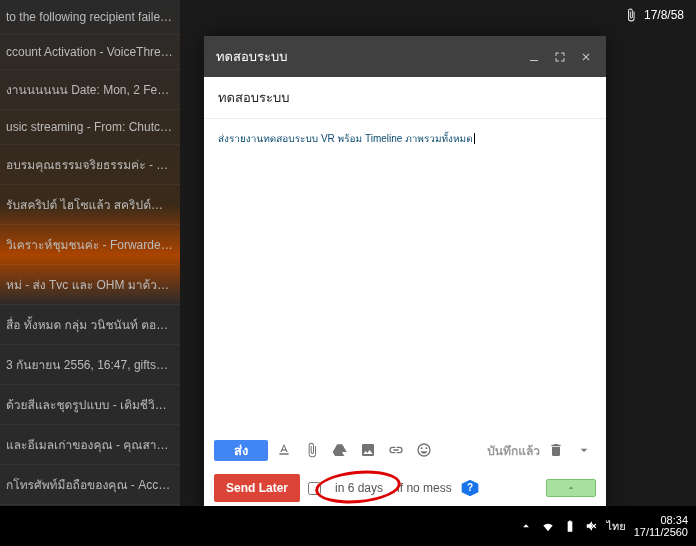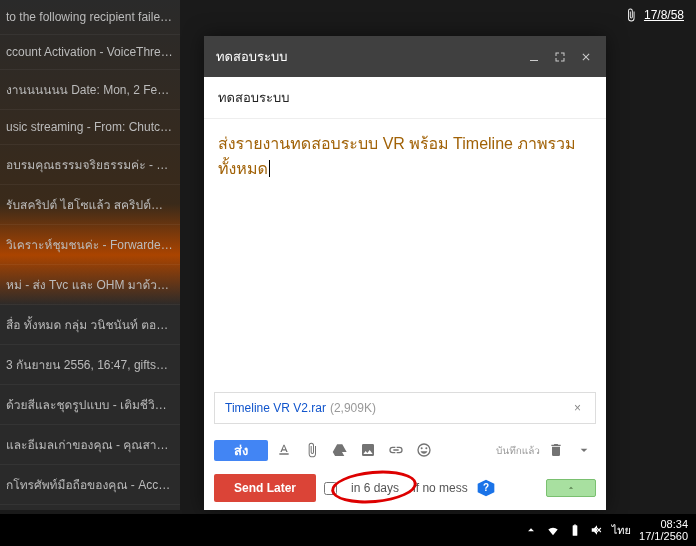--- a/index.html
+++ b/index.html
@@ -1,58 +1,58 @@
 <!DOCTYPE html>
 <html><head>
 <meta charset="utf-8">
 <style>
 * { margin: 0; padding: 0; box-sizing: border-box; }
 body { font-family: Arial, sans-serif; width: 696px; height: 546px; overflow: hidden; background: #1a1a1a; position: relative; }
 
 .bg-list { position: absolute; top: 0; left: 0; width: 180px; height: 510px; background: linear-gradient(180deg, #2a2a2a, #3a2a1a 40%, #aa4400 50%, #2a2a2a 60%); overflow: hidden; }
 .bg-row { padding: 10px 6px; border-bottom: 1px solid rgba(255,255,255,0.05); color: #bbb; font-size: 12px; white-space: nowrap; overflow: hidden; text-overflow: ellipsis; }
 
-.bg-date-chip { position: absolute; top: 8px; right: 12px; z-index: 2; color: #fff; font-size: 12px; display: flex; align-items: center; gap: 6px; text-decoration: underline; }
+.bg-date-chip { position: absolute; top: 8px; right: 12px; z-index: 2; color: #fff; font-size: 12px; display: flex; align-items: center; gap: 6px; }
 .attach-svg { width: 14px; height: 14px; fill: #fff; }
 
 .compose { position: absolute; top: 36px; left: 204px; width: 402px; height: 474px; background: #fff; box-shadow: 0 0 20px rgba(0,0,0,0.5); border-radius: 2px 2px 0 0; display: flex; flex-direction: column; }
 .compose-header { background: #404040; color: #fff; padding: 10px 12px; font-size: 13px; display: flex; align-items: center; }
 .compose-header .title { flex: 1; }
 .compose-header .hicon { width: 16px; height: 16px; margin-left: 10px; cursor: pointer; display: flex; align-items: center; justify-content: center; }
 .compose-header svg { width: 12px; height: 12px; fill: #ccc; }
 
 .compose-to, .compose-subject { padding: 10px 14px; border-bottom: 1px solid #eee; font-size: 13px; color: #333; }
 .compose-subject { color: #222; }
-.compose-body { flex: 1; padding: 12px 14px; font-size: 16px; color: #a16207; }
+.compose-body { flex: 1; padding: 12px 14px; font-size: 10px; color: #0c4a6e; }
 .cursor-caret { border-right: 1px solid #000; padding-right: 1px; }
 
 .attachment-box { margin: 8px 10px; border: 1px solid #ddd; padding: 8px 10px; font-size: 12px; display: flex; align-items: center; }
 .attachment-box .fname { color: #1155cc; }
 .attachment-box .fsize { color: #999; margin-left: 4px; flex: 1; }
 .attachment-box .close-x { color: #888; cursor: pointer; padding: 0 4px; }
 
 .toolbar { padding: 6px 10px; display: flex; align-items: center; gap: 4px; }
 .send-btn { background: #4285f4; color: #fff; border: none; padding: 0 20px; font-size: 13px; font-weight: bold; border-radius: 2px; cursor: pointer; }
 .ticon { width: 24px; height: 24px; display: flex; align-items: center; justify-content: center; cursor: pointer; }
 .ticon svg { width: 16px; height: 16px; fill: #737373; }
 .spacer { flex: 1; }
-.saved-text { font-size: 10px; color: #999; }
+.saved-text { font-size: 12px; color: #999; font-weight: bold; }
 
 .boomerang-bar { padding: 6px 10px 8px; display: flex; align-items: center; gap: 8px; }
-.send-later-btn { background: #db4437; color: #fff; border: none; padding: 7px 20px; font-size: 12px; font-weight: bold; border-radius: 2px; cursor: pointer; }
+.send-later-btn { background: #db4437; color: #fff; border: none; padding: 7px 12px; font-size: 12px; font-weight: bold; border-radius: 2px; cursor: pointer; }
 .schedule-text { font-size: 12px; color: #555; position: relative; padding: 2px 6px; }
 .red-circle { position: absolute; border: 3px solid #d00; border-radius: 50%; width: 86px; height: 32px; top: -8px; left: -14px; transform: rotate(-5deg); pointer-events: none; }
 .chk { cursor: pointer; }
 .remind-text { font-size: 12px; color: #555; }
 .question-icon { width: 20px; height: 20px; }
 .question-icon svg { width: 20px; height: 20px; }
 .green-bar { width: 50px; height: 18px; background: #a8e0a0; border: 1px solid #7ac070; border-radius: 2px; display: flex; align-items: center; justify-content: center; }
 .green-bar svg { width: 10px; height: 10px; fill: #5a8050; }
 
-.taskbar { position: absolute; bottom: 0; left: 0; width: 696px; height: 32px; background: #000; display: flex; align-items: center; justify-content: flex-end; padding-right: 8px; gap: 8px; color: #fff; font-size: 11px; }
+.taskbar { position: absolute; bottom: 0; left: 0; width: 696px; height: 40px; background: #000; display: flex; align-items: center; justify-content: flex-end; padding-right: 8px; gap: 8px; color: #fff; font-size: 11px; }
 .tray-icon { display: flex; align-items: center; }
 .tray-icon svg { width: 14px; height: 14px; fill: #fff; }
 .tray-text { color: #fff; }
 .clock { text-align: right; line-height: 1.1; }
 </style>
 </head>
 <body>
 
 <div class="bg-list">
   <div class="bg-row">to the following recipient failed permanently: bossnakub.me@hotmail.com Technical details of</div>
@@ -95,25 +95,20 @@
           <path d="M19 6.41 17.59 5 12 10.59 6.41 5 5 6.41 10.59 12 5 17.59 6.41 19 12 13.41 17.59 19 19 17.59 13.41 12z"></path>
         </svg>
       </span>
   </div>
 
   <div class="compose-subject">ทดสอบระบบ</div>
   <div class="compose-body">
     <span class="cursor-caret">ส่งรายงานทดสอบระบบ VR พร้อม Timeline ภาพรวมทั้งหมด</span>
   </div>
 
-  <div class="attachment-box">
-    <span class="fname">Timeline VR V2.rar</span>
-    <span class="fsize">(2,909K)</span>
-    <span class="close-x">×</span>
-  </div>
 
   <div class="toolbar">
     <button class="send-btn">ส่ง</button>
     <span class="ticon">
         <svg viewBox="0 0 24 24">
           <path d="M5 17v2h14v-2H5zm4.5-4.2h5l.9 2.2h2.1L12.75 4h-1.5L6.5 15h2.1l.9-2.2zm2.5-6.82L13.87 11h-3.74L12 5.98z"></path>
         </svg>
       </span>
     <span class="ticon">
         <svg viewBox="0 0 24 24">
@@ -192,15 +187,15 @@
       </svg>
     </span>
   <span class="tray-icon">
       <svg viewBox="0 0 24 24">
         <path d="M3 9v6h4l5 5V4L7 9H3zm13.59 3 2.7 2.7-1.41 1.41-2.7-2.7-2.7 2.7-1.41-1.41 2.7-2.7-2.7-2.7 1.41-1.41 2.7 2.7 2.7-2.7 1.41 1.41-2.7 2.7z"></path>
       </svg>
     </span>
   <span class="tray-text">ไทย</span>
   <div class="clock">
     <div>08:34</div>
-    <div>17/1/2560</div>
+    <div>17/11/2560</div>
   </div>
 </div>
 
 </body></html>

